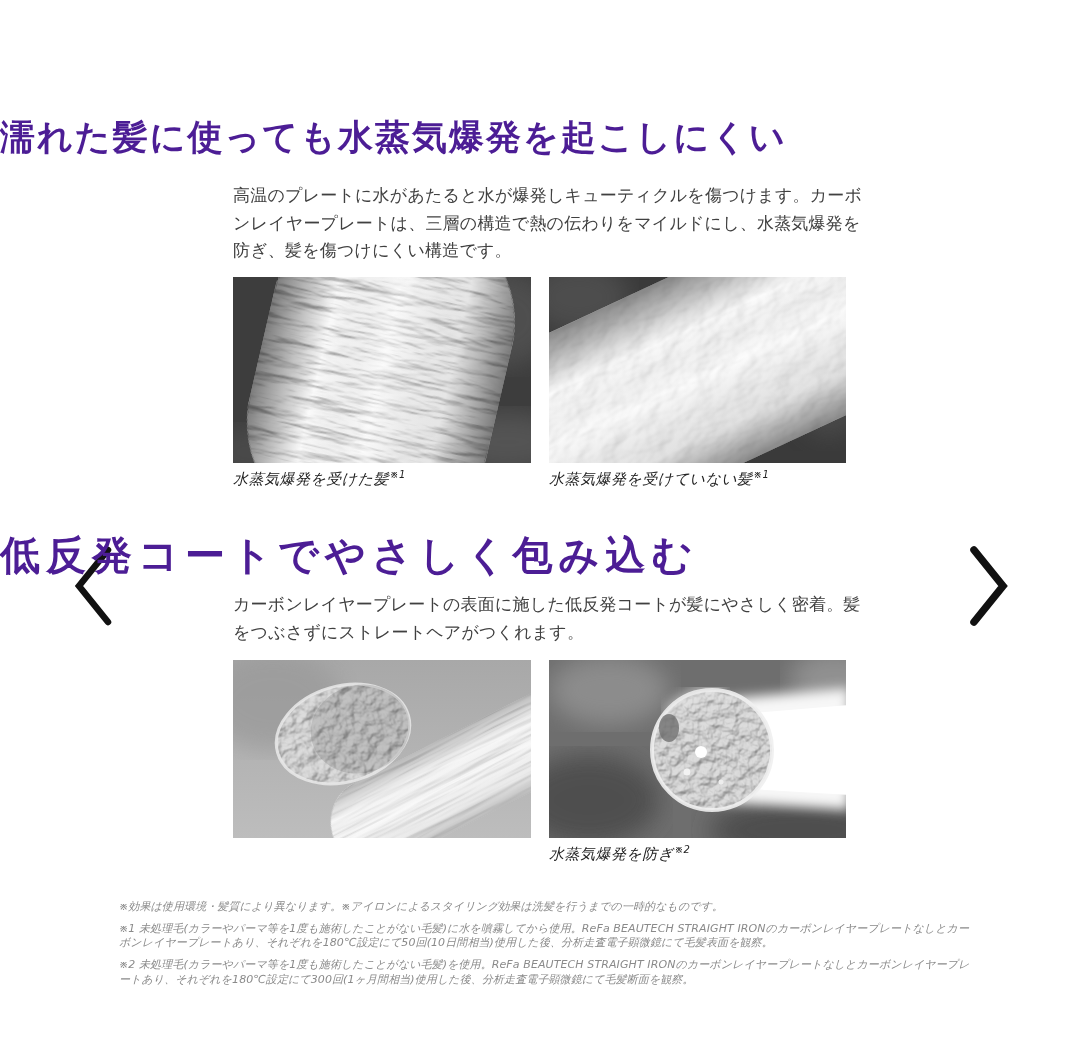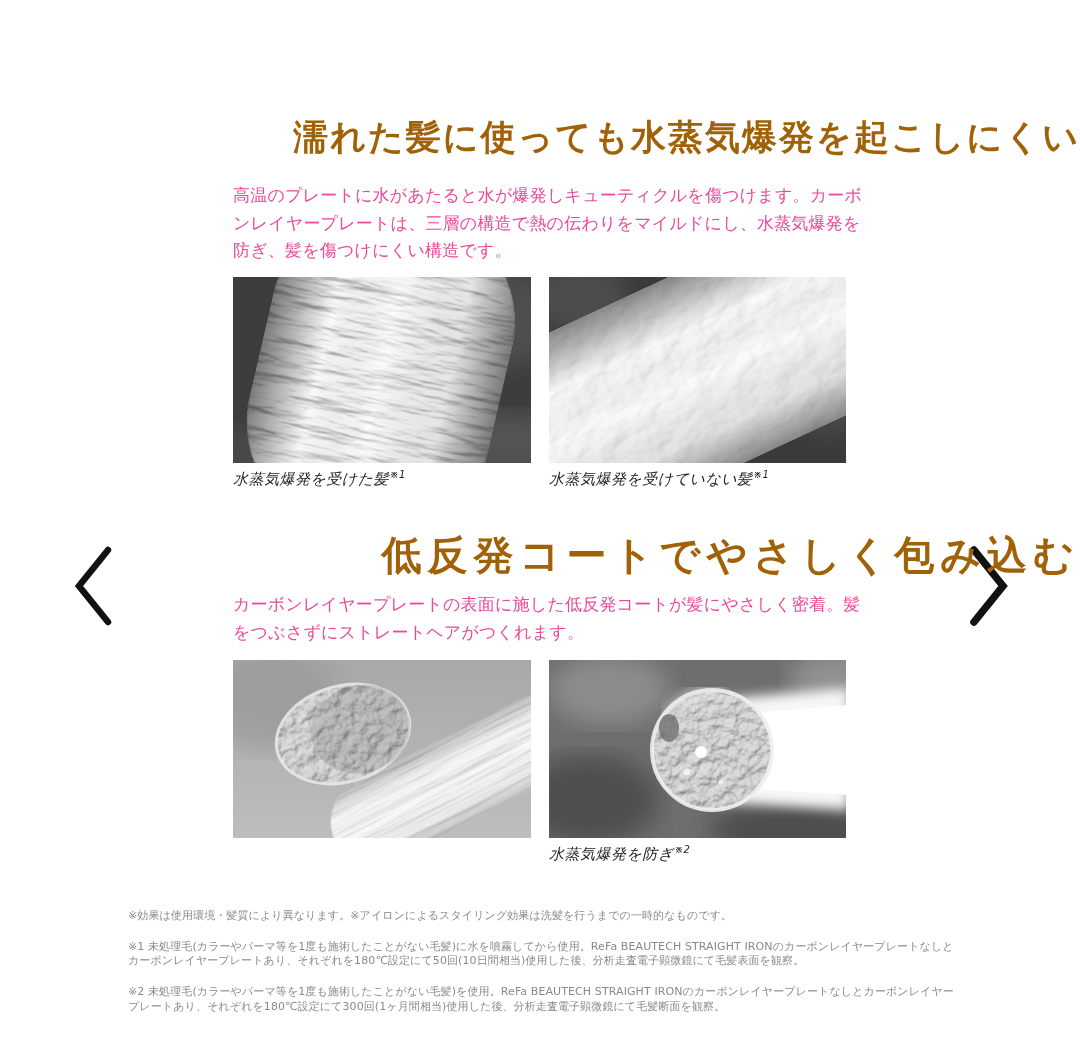--- a/index.html
+++ b/index.html
@@ -1,39 +1,39 @@
 <!DOCTYPE html>
 <html lang="ja"><head>
 <meta charset="utf-8">
 <style>
   html,body{margin:0;padding:0;background:#fff;}
   .page{position:relative;width:1080px;height:1038px;background:#fff;overflow:hidden;
         font-family:"DejaVu Sans",sans-serif;color:#222;}
-  .heading{position:absolute;left:0;right:0;margin:0;text-align:right;font-weight:700;color:#a16207;}
+  .heading{position:absolute;left:0;right:0;margin:0;text-align:left;font-weight:700;color:#4c1d95;}
   .heading-1{top:114px;font-size:35px;letter-spacing:2px;}
   .heading-2{top:528px;font-size:40px;letter-spacing:6px;}
-  .body-text{position:absolute;left:233px;width:636px;margin:0;font-size:17px;line-height:1.62;color:#ec4899;letter-spacing:0.2px;}
+  .body-text{position:absolute;left:233px;width:636px;margin:0;font-size:17px;line-height:1.62;color:#404040;letter-spacing:0.2px;}
   .body-1{top:182px;}
   .body-2{top:591px;}
   .pair{position:absolute;left:233px;display:flex;gap:18px;font-style:italic;}
   .pair-1{top:277px;}
   .pair-2{top:660px;}
   figure{margin:0;width:298px;}
   figure:last-child{width:297px;}
   .ph{display:block;width:100%;}
   .pair-1 .ph{height:186px;}
   .pair-2 .ph{height:178px;}
   figcaption{margin-top:7px;font-size:15px;color:#222;letter-spacing:0.5px;}
   .sup{font-size:10px;vertical-align:top;position:relative;top:-1px;margin-left:1px;}
   .nav-btn{position:absolute;width:46px;height:82px;background:none;border:none;padding:0;cursor:pointer;}
   .nav-btn svg{display:block;width:100%;height:100%;}
   .nav-prev{left:70px;top:545px;}
   .nav-next{left:966px;top:545px;}
   .notes{position:absolute;left:112px;top:893px;width:868px;font-size:11px;line-height:1.34;color:#8a8a8a;letter-spacing:0.1px;}
-  .notes p{margin:16px;}
+  .notes p{margin:7px;font-style:italic;}
   .defs-holder{position:absolute;width:0;height:0;overflow:hidden;}
 </style>
 </head>
 <body>
 
 <svg class="defs-holder" aria-hidden="true">
   <defs>
     <filter id="semRough" x="-40%" y="-40%" width="180%" height="180%">
       <feTurbulence type="fractalNoise" baseFrequency="0.013 0.07" numOctaves="4" seed="11" result="n"></feTurbulence>
       <feDiffuseLighting in="n" lighting-color="#ffffff" surfaceScale="8" diffuseConstant="1.05" result="l">

